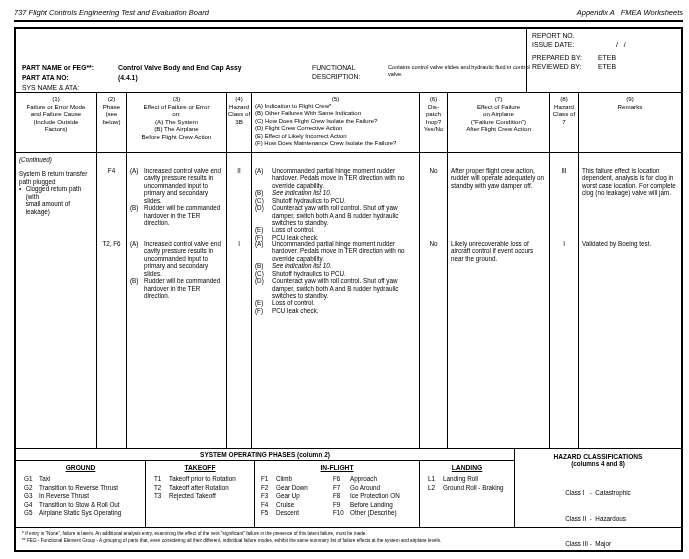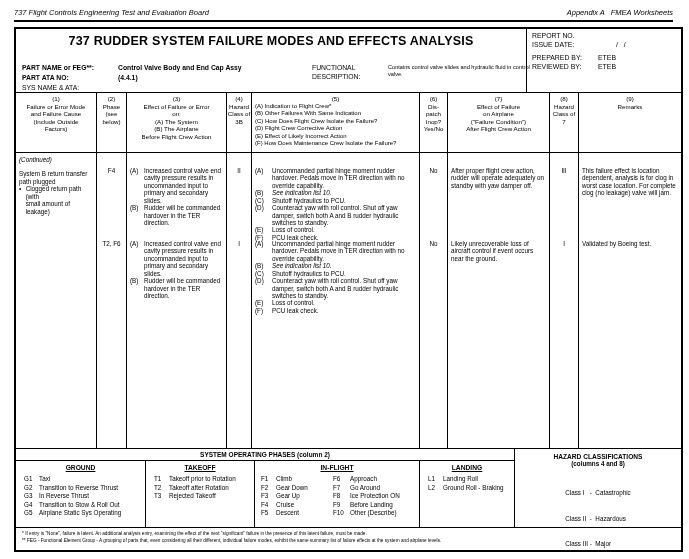--- a/index.html
+++ b/index.html
@@ -8,21 +8,21 @@
     width:689px; height:559px; overflow:hidden;
     font-family:"Liberation Sans", sans-serif; color:#000;
     -webkit-font-smoothing:antialiased;
   }
   .pre { white-space:pre-line; }
   .prex { white-space:pre; }
   .it { font-style:italic; }
 
   
   .runhead {
-    margin:8px 16px 5px 14px; padding-bottom:3px;
+    margin:8px 6px 5px 14px; padding-bottom:3px;
     border-bottom:2px solid #000;
     display:flex; justify-content:space-between; align-items:flex-end;
     font-size:7.5px; font-style:italic;
   }
 
   
   .sheet {
     margin-left:14px; width:669px; height:525px;
     border:2px solid #000;
     display:flex; flex-direction:column;
@@ -108,21 +108,20 @@
 
 <div class="runhead">
   <span>737 Flight Controls Engineering Test and Evaluation Board</span>
   <span>Appendix A &nbsp; FMEA Worksheets</span>
 </div>
 
 <div class="sheet">
 
   <div class="titleblock">
     <div class="tb-left">
-      <div class="tb-title">737 RUDDER SYSTEM FAILURE MODES AND EFFECTS ANALYSIS</div>
       <div class="tb-abs b" style="left:6px; top:35px;">PART NAME or FEG**:</div>
       <div class="tb-abs b" style="left:102px; top:35px;">Control Valve Body and End Cap Assy</div>
       <div class="tb-abs pre" style="left:296px; top:35px; line-height:1.3;">FUNCTIONAL
 DESCRIPTION:</div>
       <div class="tb-abs tb-desc" style="left:372px; top:35px; width:152px;">Contains control valve slides and hydraulic fluid in control valve.</div>
       <div class="tb-abs b" style="left:6px; top:45px;">PART ATA NO:</div>
       <div class="tb-abs b" style="left:102px; top:45px;">(4.4.1)</div>
       <div class="tb-abs" style="left:6px; top:55px;">SYS NAME &amp; ATA:</div>
     </div>
     <div class="tb-right">

